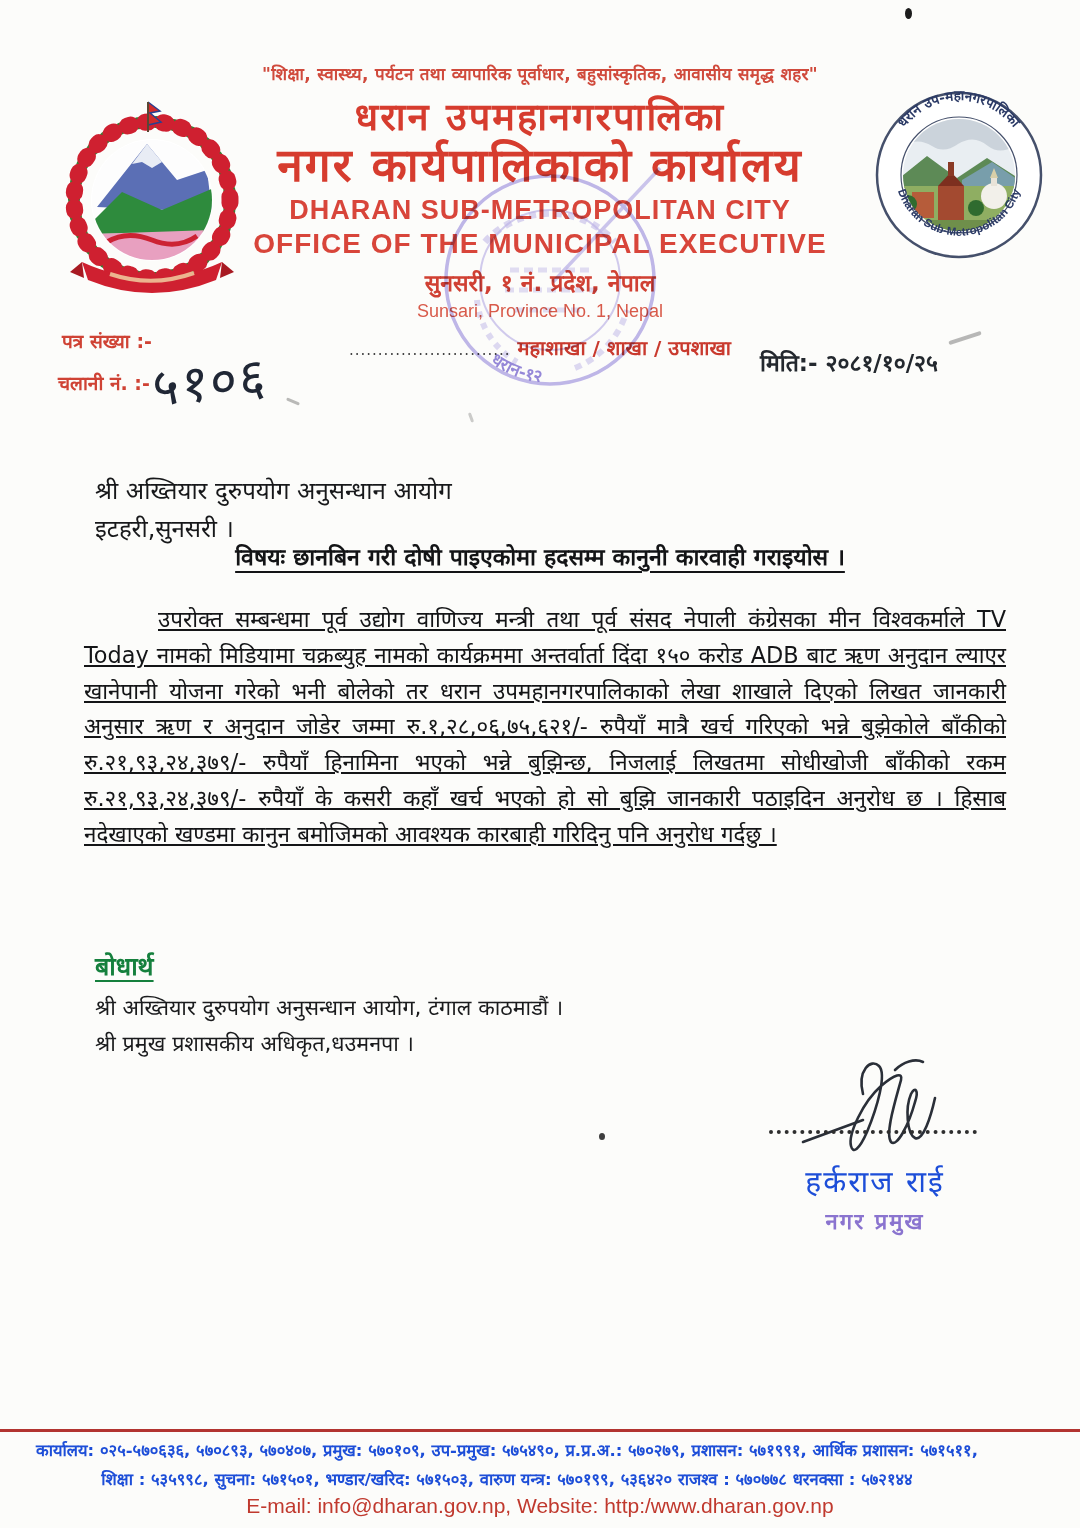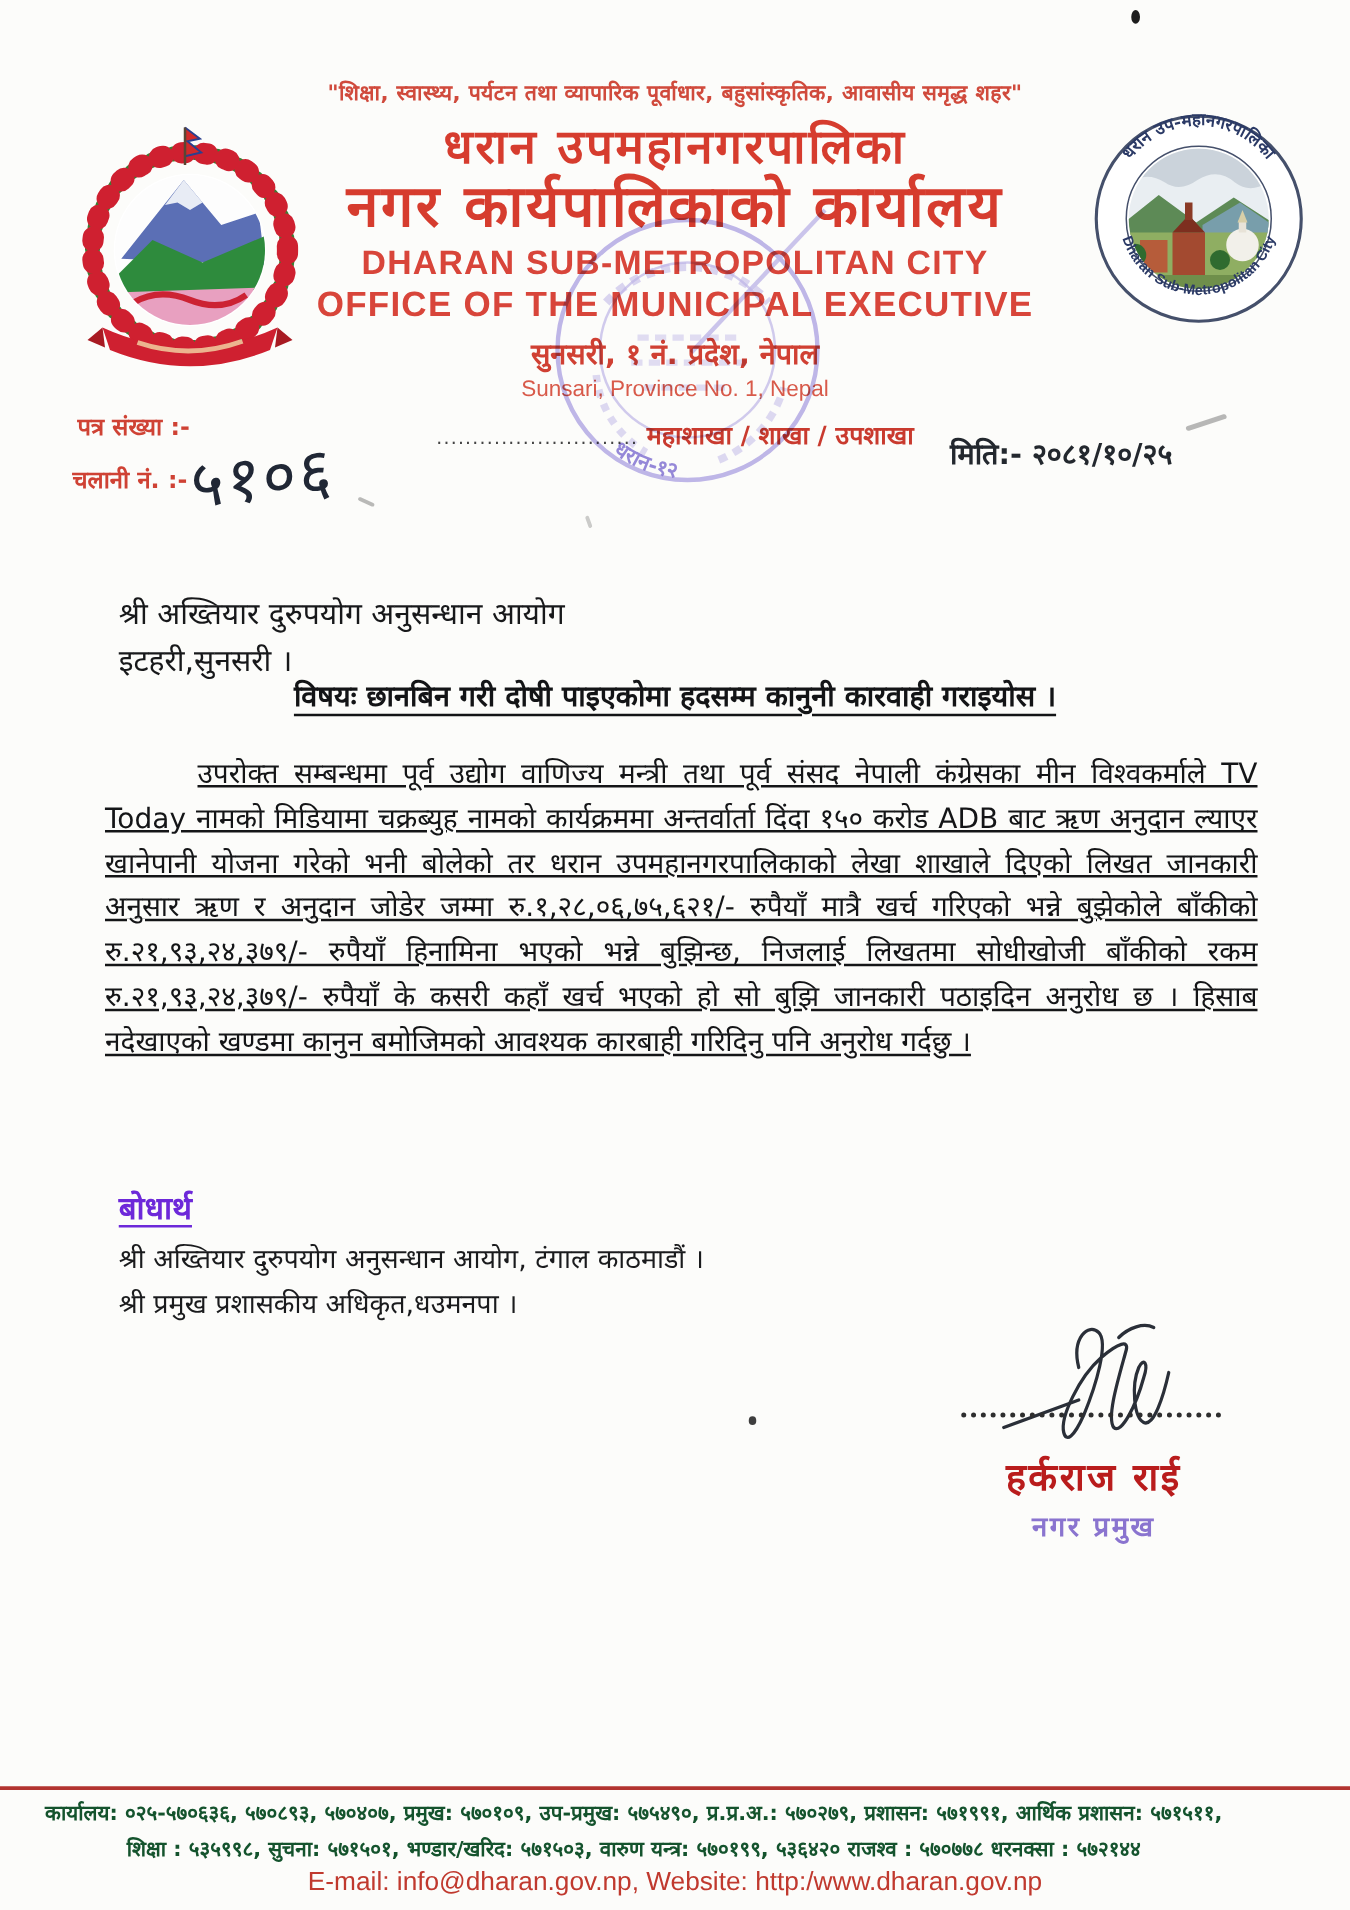--- a/index.html
+++ b/index.html
@@ -24,31 +24,31 @@
 
   
   .meta-label{font-size:19px;font-weight:700;color:#cf4234;}
   .date-line{font-size:23px;color:#23282e;font-weight:600;}
   .chalani-hand{font-size:52px;color:#202735;transform:rotate(-6deg) skewX(-6deg);font-family:"DejaVu Serif",serif;letter-spacing:2px;}
 
   
   .recipient{font-size:24px;line-height:38px;color:#17181a;}
   .subject{font-size:23px;font-weight:700;color:#131416;text-decoration:underline;text-underline-offset:6px;}
   .body-par{font-size:22.4px;line-height:35.8px;color:#141517;text-align:justify;text-indent:74px;text-decoration:underline;}
-  .cc-head{font-size:25px;font-weight:700;text-decoration:underline;text-underline-offset:5px;color:#6d28d9;}
+  .cc-head{font-size:25px;font-weight:700;text-decoration:underline;text-underline-offset:5px;color:#15803d;}
   .cc-item{font-size:21.5px;line-height:35px;color:#1a1b1d;}
 
   
   .sig-dots{width:208px;border-bottom:4px dotted #2e2e2e;}
-  .sig-name{font-size:30px;font-weight:700;color:#b91c1c;letter-spacing:2px;filter:blur(.3px);}
+  .sig-name{font-size:30px;font-weight:400;color:#1d4ed8;letter-spacing:2px;filter:blur(.3px);}
   .sig-title{font-size:22px;font-weight:600;color:#8a74cf;letter-spacing:2px;filter:blur(.4px);}
 
   
   .foot-rule{left:0;top:1429px;width:1080px;height:3px;background:#b23430;}
-  .foot-np{width:1014px;text-align:center;font-size:16.5px;font-weight:700;color:#14532d;}
+  .foot-np{width:1014px;text-align:center;font-size:16.5px;font-weight:700;color:#1d4ed8;}
   .foot-mail{width:1080px;text-align:center;font-family:Liberation Sans, sans-serif;font-size:21px;color:#c0392e;}
 
   
   .stamp{mix-blend-mode:multiply;opacity:.85;filter:blur(.5px);}
 
   .speck{background:#1c1c1c;border-radius:50%;}
 </style>
 </head>
 <body>
 

